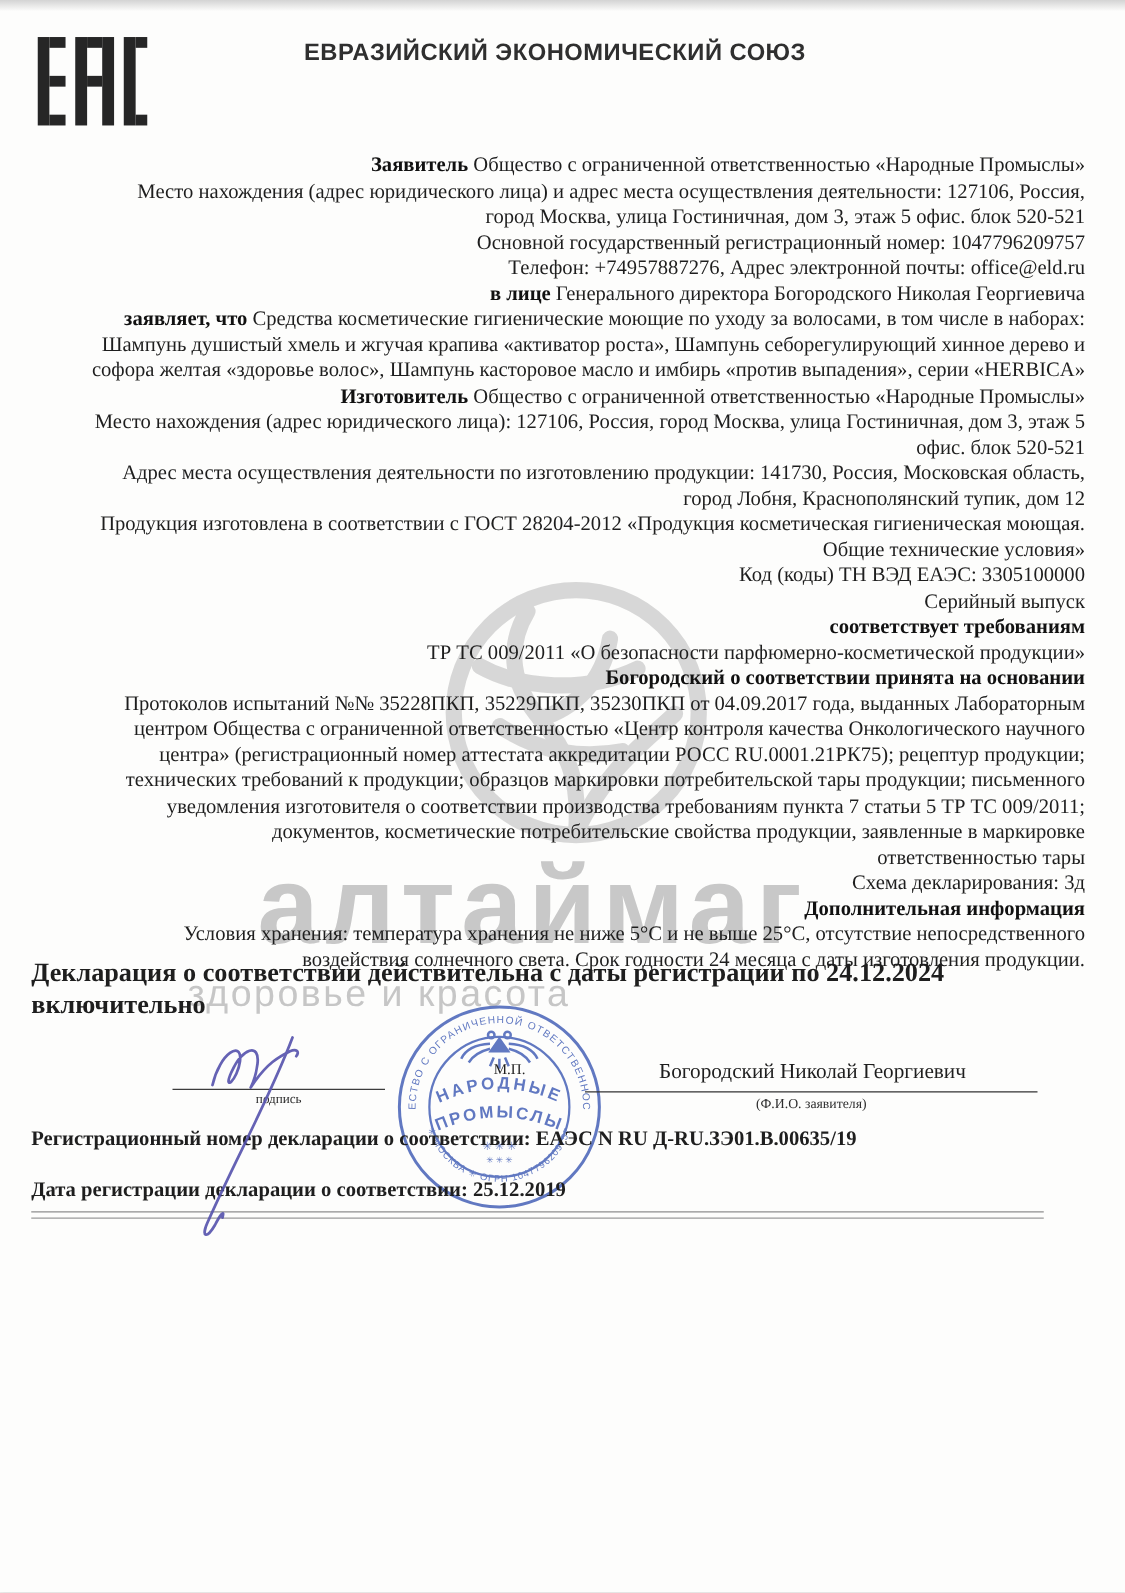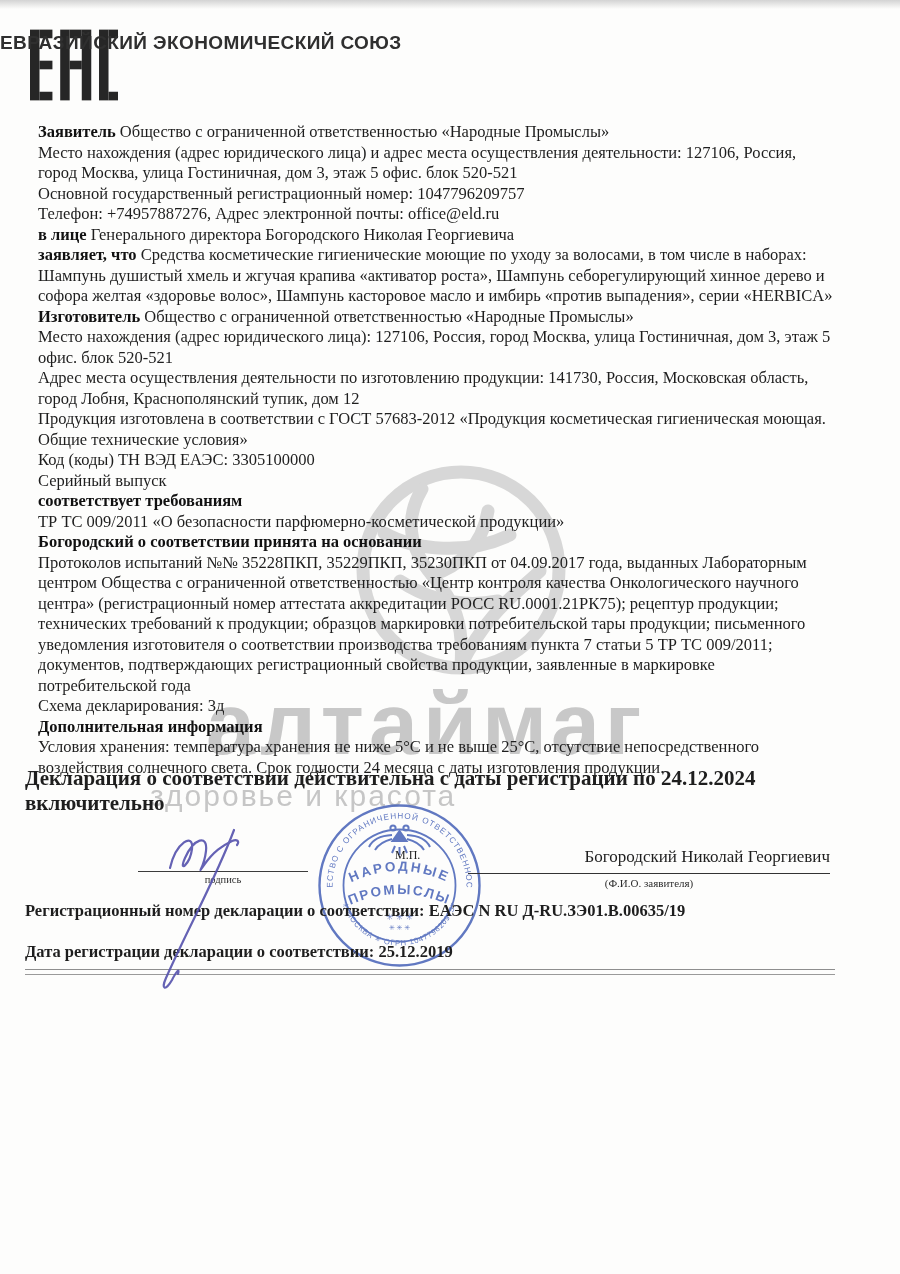--- a/index.html
+++ b/index.html
@@ -5,44 +5,44 @@
   html,body{margin:0;padding:0;background:#e9e9e9;}
   .page{
     position:relative;width:900px;height:1274px;background:#fdfdfc;
     overflow:hidden;font-family:"Liberation Serif",serif;color:#1e1e1e;
     box-shadow:0 0 4px rgba(0,0,0,.25);
   }
   .scan-top{position:absolute;top:0;left:0;right:0;height:9px;
     background:linear-gradient(#cccccc,#fdfdfc);opacity:.85;}
   
   .eac{position:absolute;left:30px;top:24px;width:88px;height:82px;}
-  .title{position:absolute;left:0;right:12px;top:30px;text-align:left;
+  .title{position:absolute;left:0;right:12px;top:30px;text-align:center;
     font-family:"Liberation Sans",sans-serif;font-weight:bold;font-size:19px;
     line-height:25px;color:#2f2f2f;letter-spacing:.4px;}
   
-  .body-lines{position:absolute;left:38px;top:122px;width:856px;z-index:3;}
+  .body-lines{position:absolute;left:12px;top:122px;width:856px;z-index:3;text-align:right;}
   .line{font-size:16.5px;line-height:20.5px;white-space:nowrap;}
   .line b{color:#111;}
   
   .wm-leaf{position:absolute;left:346px;top:455px;z-index:1;}
   .wm-brand{position:absolute;left:206px;top:680px;z-index:2;
     font-family:"Liberation Sans",sans-serif;font-weight:bold;font-size:88px;
     color:#c8c8c8;letter-spacing:5px;line-height:88px;}
   .wm-tagline{position:absolute;left:150px;width:600px;top:779px;z-index:2;
     text-align:left;font-family:"Liberation Sans",sans-serif;font-size:30px;
     color:#c6c6c6;letter-spacing:2px;}
   
   .validity{position:absolute;left:25px;top:766px;font-size:21px;font-weight:bold;z-index:5;}
   .sig-svg{position:absolute;left:118px;top:816px;z-index:6;}
   .sig-line{position:absolute;left:138px;top:871px;width:170px;border-top:1.5px solid #3c3c3c;z-index:5;}
   .sig-label{position:absolute;left:138px;top:874px;width:170px;text-align:center;
     font-size:10.5px;color:#2d2d2d;z-index:5;}
   .mp{position:absolute;left:395px;top:848px;font-size:12px;z-index:5;}
   .stamp{position:absolute;left:312px;top:798px;z-index:4;}
-  .name{position:absolute;left:470px;top:847px;width:360px;text-align:right;font-size:17px;z-index:5;}
+  .name{position:absolute;left:470px;top:847px;width:360px;text-align:center;font-size:17px;z-index:5;}
   .name-line{position:absolute;left:468px;top:873px;width:362px;border-top:1.5px solid #333;z-index:5;}
   .name-label{position:absolute;left:468px;top:877px;width:362px;text-align:center;
     font-size:11px;color:#2d2d2d;z-index:5;}
   .regnum{position:absolute;left:25px;top:901px;font-size:16.5px;font-weight:bold;z-index:5;}
   .regdate{position:absolute;left:25px;top:942px;font-size:16.5px;font-weight:bold;z-index:5;}
   .rule2{position:absolute;left:25px;top:969px;width:810px;height:4px;
     border-top:1.5px solid #8e8e8e;border-bottom:1.5px solid #9a9a9a;z-index:4;}
 </style>
 </head>
 <body>
@@ -92,34 +92,34 @@
       <div class="line">Телефон: +74957887276, Адрес электронной почты: office@eld.ru</div>
       <div class="line"><b>в лице</b> Генерального директора Богородского Николая Георгиевича</div>
       <div class="line"><b>заявляет, что</b> Средства косметические гигиенические моющие по уходу за волосами, в том числе в наборах:</div>
       <div class="line">Шампунь душистый хмель и жгучая крапива «активатор роста», Шампунь себорегулирующий хинное дерево и</div>
       <div class="line">софора желтая «здоровье волос», Шампунь касторовое масло и имбирь «против выпадения», серии «HERBICA»</div>
       <div class="line"><b>Изготовитель</b> Общество с ограниченной ответственностью «Народные Промыслы»</div>
       <div class="line">Место нахождения (адрес юридического лица): 127106, Россия, город Москва, улица Гостиничная, дом 3, этаж 5</div>
       <div class="line">офис. блок 520-521</div>
       <div class="line">Адрес места осуществления деятельности по изготовлению продукции: 141730, Россия, Московская область,</div>
       <div class="line">город Лобня, Краснополянский тупик, дом 12</div>
-      <div class="line">Продукция изготовлена в соответствии с ГОСТ 57683-2012 «Продукция косметическая гигиеническая моющая.</div>
+      <div class="line">Продукция изготовлена в соответствии с ГОСТ 28204-2012 «Продукция косметическая гигиеническая моющая.</div>
       <div class="line">Общие технические условия»</div>
       <div class="line">Код (коды) ТН ВЭД ЕАЭС: 3305100000</div>
       <div class="line">Серийный выпуск</div>
       <div class="line"><b>соответствует требованиям</b></div>
       <div class="line">ТР ТС 009/2011 «О безопасности парфюмерно-косметической продукции»</div>
       <div class="line"><b>Богородский о соответствии принята на основании</b></div>
       <div class="line">Протоколов испытаний №№ 35228ПКП, 35229ПКП, 35230ПКП от 04.09.2017 года, выданных Лабораторным</div>
       <div class="line">центром Общества с ограниченной ответственностью «Центр контроля качества Онкологического научного</div>
       <div class="line">центра» (регистрационный номер аттестата аккредитации РОСС RU.0001.21РК75); рецептур продукции;</div>
       <div class="line">технических требований к продукции; образцов маркировки потребительской тары продукции; письменного</div>
       <div class="line">уведомления изготовителя о соответствии производства требованиям пункта 7 статьи 5 ТР ТС 009/2011;</div>
-      <div class="line">документов, подтверждающих регистрационный свойства продукции, заявленные в маркировке</div>
-      <div class="line">потребительской года</div>
+      <div class="line">документов, косметические потребительские свойства продукции, заявленные в маркировке</div>
+      <div class="line">ответственностью тары</div>
       <div class="line">Схема декларирования: 3д</div>
       <div class="line"><b>Дополнительная информация</b></div>
       <div class="line">Условия хранения: температура хранения не ниже 5°С и не выше 25°С, отсутствие непосредственного</div>
       <div class="line">воздействия солнечного света. Срок годности 24 месяца с даты изготовления продукции.</div>
     </div>
 
   <div class="validity">Декларация о соответствии действительна с даты регистрации по 24.12.2024 включительно</div>
 
   <svg class="sig-svg" width="200" height="200" viewBox="0 0 200 200">
     <g fill="none" stroke="#5552ad" stroke-width="2.2" stroke-linecap="round" opacity="0.9">

